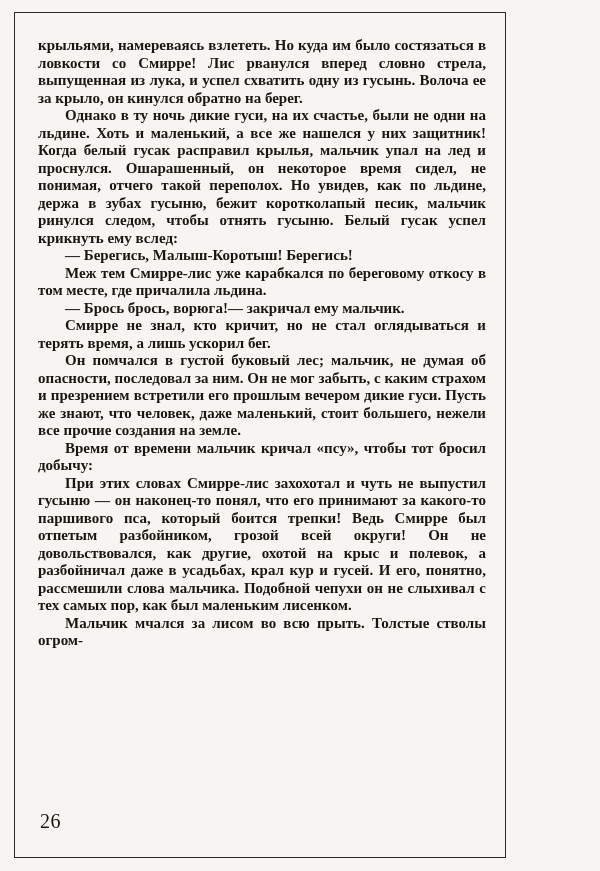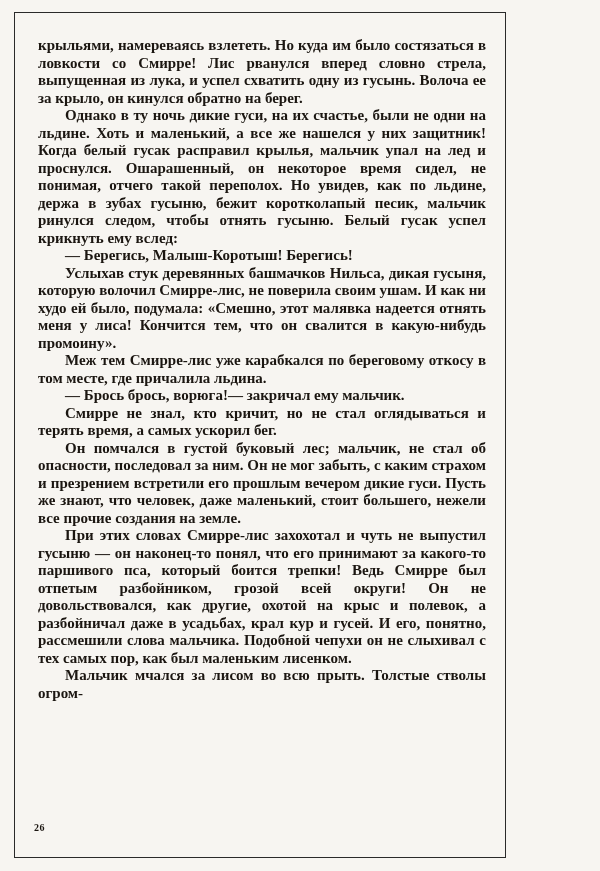--- a/index.html
+++ b/index.html
@@ -40,39 +40,39 @@
   }
   .para {
     margin: 0;
     text-indent: 27px;
   }
   .para.no-indent {
     text-indent: 0;
   }
   .page-number {
     position: absolute;
-    left: 19px;
+    left: 25px;
     bottom: 24px;
-    font-size: 10px;
-    font-weight: 700;
+    font-size: 20px;
+    font-weight: 400;
     letter-spacing: 0.5px;
   }
 </style>
 </head>
 <body>
 
 <div class="scan">
   <div class="frame">
     <div class="text-block">
       <p class="para no-indent">крыльями, намереваясь взлететь. Но куда им было состязаться в ловкости со Смирре! Лис рванулся вперед словно стрела, выпущенная из лука, и успел схватить одну из гусынь. Волоча ее за крыло, он кинулся обратно на берег.</p>
       <p class="para">Однако в ту ночь дикие гуси, на их счастье, были не одни на льдине. Хоть и маленький, а все же нашелся у них защитник! Когда белый гусак расправил крылья, мальчик упал на лед и проснулся. Ошарашенный, он некоторое время сидел, не понимая, отчего такой переполох. Но увидев, как по льдине, держа в зубах гусыню, бежит коротколапый песик, мальчик ринулся следом, чтобы отнять гусыню. Белый гусак успел крикнуть ему вслед:</p>
       <p class="para">— Берегись, Малыш-Коротыш! Берегись!</p>
-      <p class="para">Услыхав стук деревянных башмачков Нильса, дикая гусыня, которую волочил Смирре-лис, не поверила своим ушам. И как ни худо ей было, подумала: «Смешно, этот малявка надеется отнять меня у лиса! Кончится тем, что он свалится в какую-нибудь промоину».</p>
       <p class="para">Меж тем Смирре-лис уже карабкался по береговому откосу в том месте, где причалила льдина.</p>
       <p class="para">— Брось брось, ворюга!— закричал ему мальчик.</p>
-      <p class="para">Смирре не знал, кто кричит, но не стал оглядываться и терять время, а самых ускорил бег.</p>
-      <p class="para">Он помчался в густой буковый лес; мальчик, не стал об опасности, последовал за ним. Он не мог забыть, с каким страхом и презрением встретили его прошлым вечером дикие гуси. Пусть же знают, что человек, даже маленький, стоит большего, нежели все прочие создания на земле.</p>
+      <p class="para">Смирре не знал, кто кричит, но не стал оглядываться и терять время, а лишь ускорил бег.</p>
+      <p class="para">Он помчался в густой буковый лес; мальчик, не думая об опасности, последовал за ним. Он не мог забыть, с каким страхом и презрением встретили его прошлым вечером дикие гуси. Пусть же знают, что человек, даже маленький, стоит большего, нежели все прочие создания на земле.</p>
+      <p class="para">Время от времени мальчик кричал «псу», чтобы тот бросил добычу:</p>
       <p class="para">При этих словах Смирре-лис захохотал и чуть не выпустил гусыню — он наконец-то понял, что его принимают за какого-то паршивого пса, который боится трепки! Ведь Смирре был отпетым разбойником, грозой всей округи! Он не довольствовался, как другие, охотой на крыс и полевок, а разбойничал даже в усадьбах, крал кур и гусей. И его, понятно, рассмешили слова мальчика. Подобной чепухи он не слыхивал с тех самых пор, как был маленьким лисенком.</p>
       <p class="para">Мальчик мчался за лисом во всю прыть. Толстые стволы огром-</p>
     </div>
     <div class="page-number">26</div>
   </div>
 </div>
 
 </body></html>

